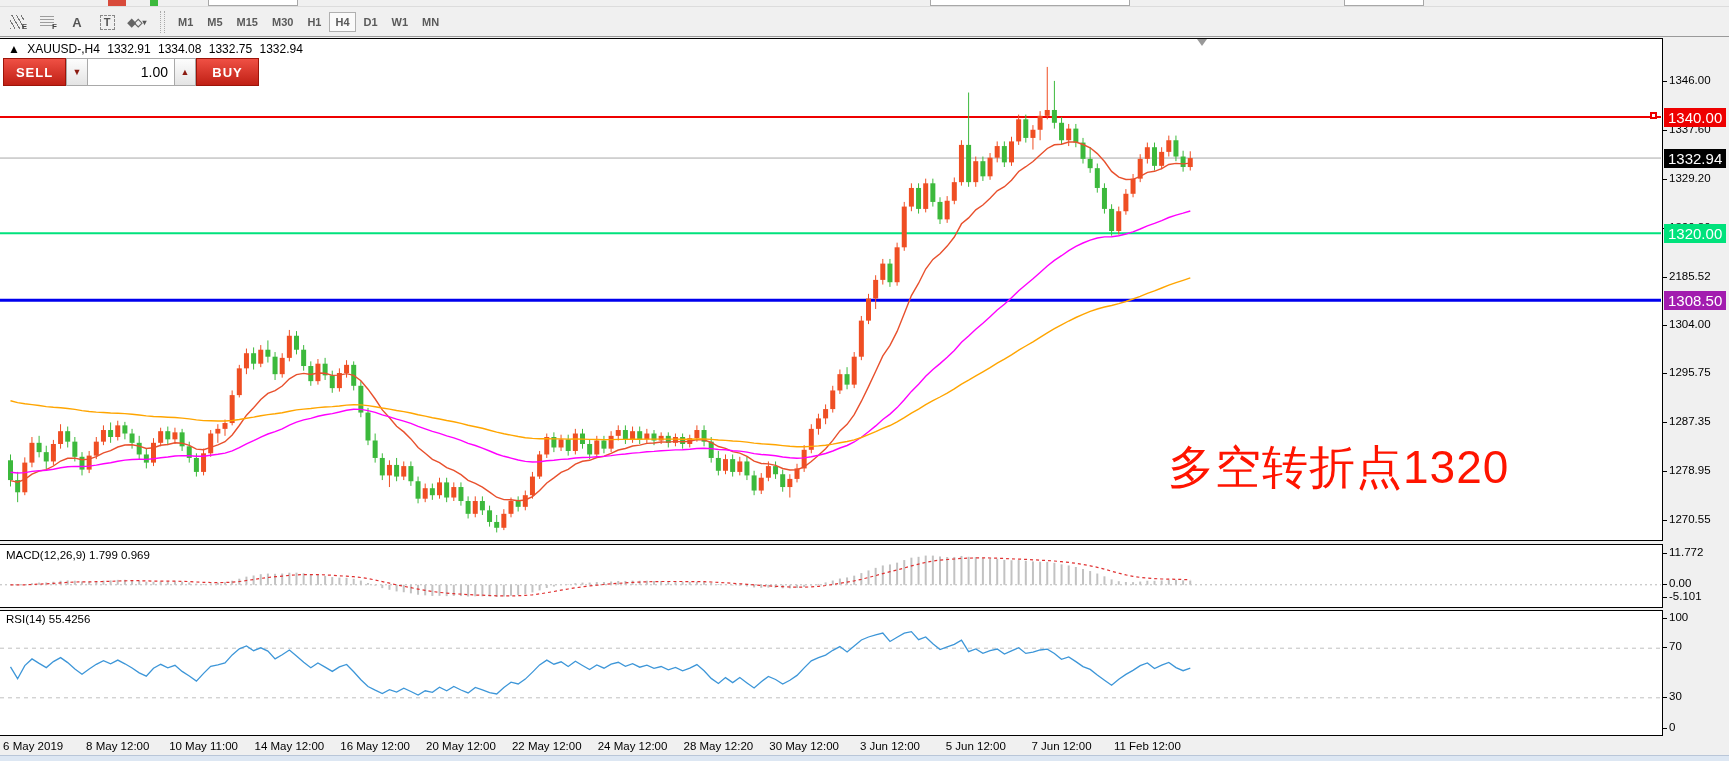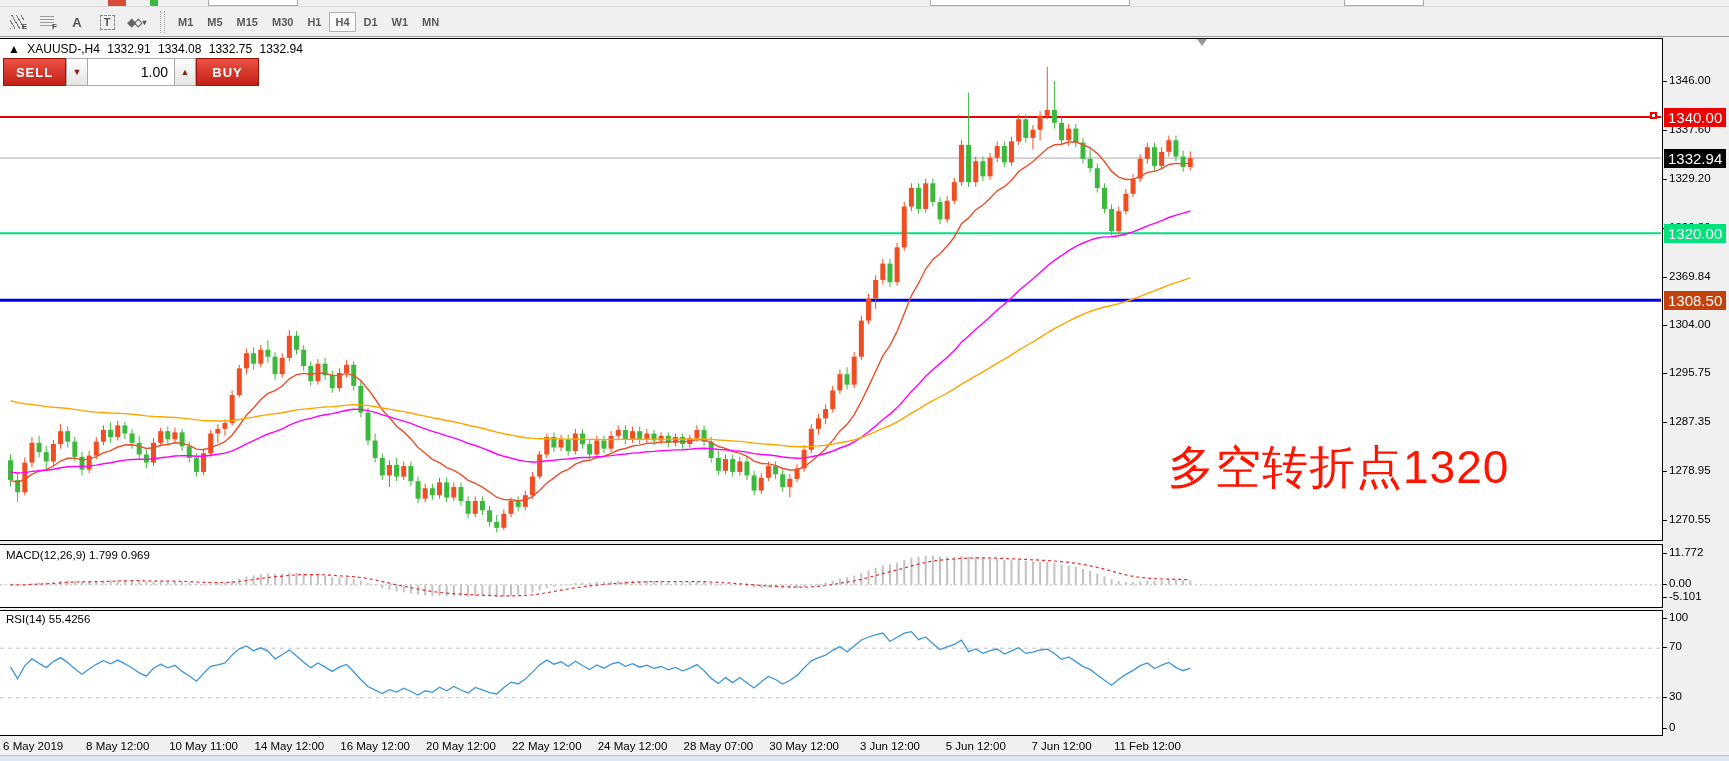--- a/index.html
+++ b/index.html
@@ -661,21 +661,21 @@
   <div id="axisCol">
       <div class="ax-tickmark" style="top: 43.0592px;"></div>
       <div class="ax-tick" style="top: 36.0592px;">1346.00</div>
       <div class="ax-tickmark" style="top: 91.9373px;"></div>
       <div class="ax-tick" style="top: 84.9373px;">1337.60</div>
       <div class="ax-tickmark" style="top: 140.815px;"></div>
       <div class="ax-tick" style="top: 133.815px;">1329.20</div>
       <div class="ax-tickmark" style="top: 189.693px;"></div>
       <div class="ax-tick" style="top: 182.693px;">1320.80</div>
       <div class="ax-tickmark" style="top: 238.571px;"></div>
-      <div class="ax-tick" style="top: 231.571px;">2369.84</div>
+      <div class="ax-tick" style="top: 231.571px;">2185.52</div>
       <div class="ax-tickmark" style="top: 287.449px;"></div>
       <div class="ax-tick" style="top: 280.449px;">1304.00</div>
       <div class="ax-tickmark" style="top: 335.455px;"></div>
       <div class="ax-tick" style="top: 328.455px;">1295.75</div>
       <div class="ax-tickmark" style="top: 384.333px;"></div>
       <div class="ax-tick" style="top: 377.333px;">1287.35</div>
       <div class="ax-tickmark" style="top: 433.211px;"></div>
       <div class="ax-tick" style="top: 426.211px; text-align: right;">1278.95</div>
       <div class="ax-tickmark" style="top: 482.089px;"></div>
       <div class="ax-tick" style="top: 475.089px;">1270.55</div>
@@ -688,33 +688,33 @@
       <div class="ax-tickmark" style="top: 580px;"></div>
       <div class="ax-tick" style="top: 573px;">100</div>
       <div class="ax-tickmark" style="top: 609.2px;"></div>
       <div class="ax-tick" style="top: 602.2px;">70</div>
       <div class="ax-tickmark" style="top: 658.8px;"></div>
       <div class="ax-tick" style="top: 651.8px;">30</div>
       <div class="ax-tickmark" style="top: 690px;"></div>
       <div class="ax-tick" style="top: 683px;">0</div>
       <div class="price-tag" style="top: 69.9721px; background: rgb(238, 0, 0);">1340.00</div>
       <div class="price-tag" style="top: 186.348px; background: rgb(0, 226, 124);">1320.00</div>
-      <div class="price-tag" style="top: 253.265px; background: #c2410c;">1308.50</div>
+      <div class="price-tag" style="top: 253.265px; background: #a21caf;">1308.50</div>
       <div class="price-tag" style="top: 111.053px; background: rgb(0, 0, 0);">1332.94</div>
     </div>
   <div id="timebar">
       <div class="time-label" style="left: 31.95px; transform: translateX(-48%);">6 May 2019</div>
       <div class="time-label" style="left: 117.75px;">8 May 12:00</div>
       <div class="time-label" style="left: 203.55px;">10 May 11:00</div>
       <div class="time-label" style="left: 289.35px;">14 May 12:00</div>
       <div class="time-label" style="left: 375.15px;">16 May 12:00</div>
       <div class="time-label" style="left: 460.95px;">20 May 12:00</div>
       <div class="time-label" style="left: 546.75px;">22 May 12:00</div>
       <div class="time-label" style="left: 632.55px;">24 May 12:00</div>
-      <div class="time-label" style="left: 718.35px;">28 May 07:00</div>
+      <div class="time-label" style="left: 718.35px;">28 May 12:20</div>
       <div class="time-label" style="left: 804.15px;">30 May 12:00</div>
       <div class="time-label" style="left: 889.95px;">3 Jun 12:00</div>
       <div class="time-label" style="left: 975.75px;">5 Jun 12:00</div>
       <div class="time-label" style="left: 1061.55px;">7 Jun 12:00</div>
       <div class="time-label" style="left: 1147.35px;">11 Feb 12:00</div>
     </div>
   <div id="bottomstrip"></div>
 </div>
 
 </body></html>

